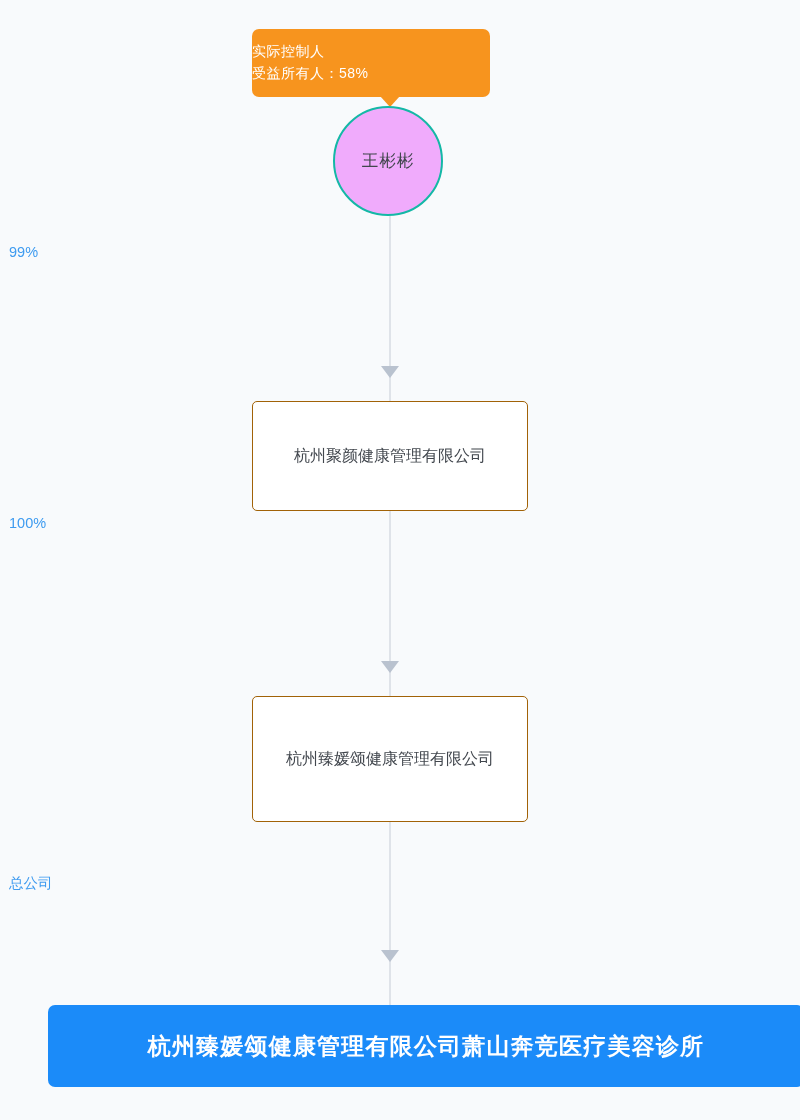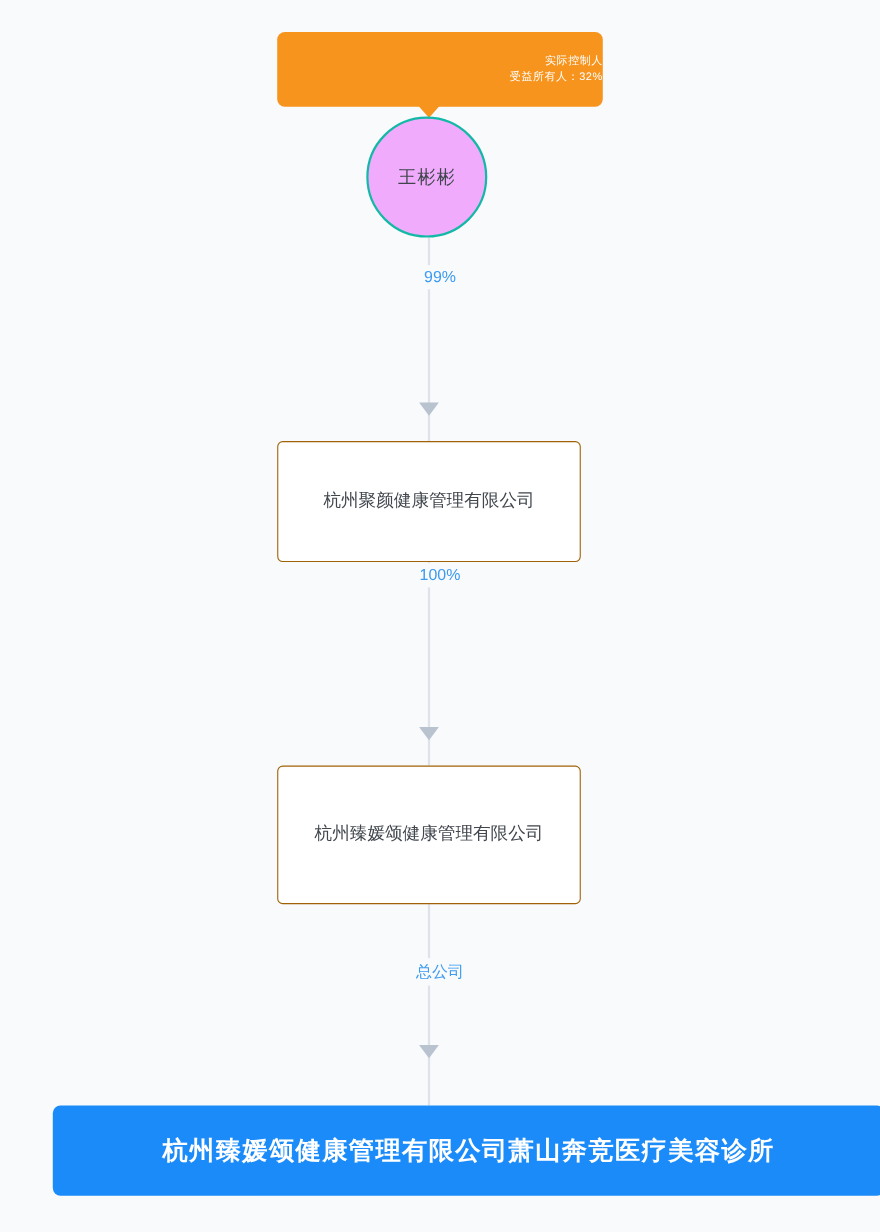--- a/index.html
+++ b/index.html
@@ -38,31 +38,31 @@
     border-right: 9px solid transparent;
     border-top: 12px solid #b9c2cf;
     left: 381px;
   }
 
   
   .badge {
     position: absolute;
     left: 252px;
     top: 29px;
-    width: 296px;
+    width: 238px;
     height: 68px;
     background: #f7941e;
     border-radius: 7px;
     color: #ffffff;
     display: flex;
     flex-direction: column;
-    align-items: flex-end;
+    align-items: flex-start;
     justify-content: center;
     line-height: 1.55;
-    font-size: 10px;
+    font-size: 14px;
     letter-spacing: 0.5px;
   }
   .badge .line {
     white-space: nowrap;
   }
   .badge-pointer {
     position: absolute;
     left: 380px;
     top: 96px;
     width: 0;
@@ -119,21 +119,21 @@
   .company-box.box-2 {
     top: 696px;
     height: 126px;
   }
 
   
   .edge-label {
     position: absolute;
     left: 0;
     width: 800px;
-    text-align: center;
+    text-align: left;
     color: #3e9bf0;
     font-size: 14.5px;
     z-index: 4;
     pointer-events: none;
   }
   .edge-label span {
     background: #f8fafc;
     padding: 3px 9px;
     display: inline-block;
   }
@@ -168,21 +168,21 @@
   <div class="spine" style="top:216px; height:185px;"></div>
   <div class="spine" style="top:511px; height:185px;"></div>
   <div class="spine" style="top:806px; height:199px;"></div>
 
   <div class="arrowhead" style="top:366px;"></div>
   <div class="arrowhead" style="top:661px;"></div>
   <div class="arrowhead" style="top:950px;"></div>
 
   <div class="badge">
     <div class="line">实际控制人</div>
-    <div class="line">受益所有人：32%</div>
+    <div class="line">受益所有人：58%</div>
   </div>
   <div class="badge-pointer"></div>
 
   <div class="person-circle">
     <span>王彬彬</span>
   </div>
 
   <div class="edge-label" style="top:241px;">
     <span>99%</span>
   </div>

